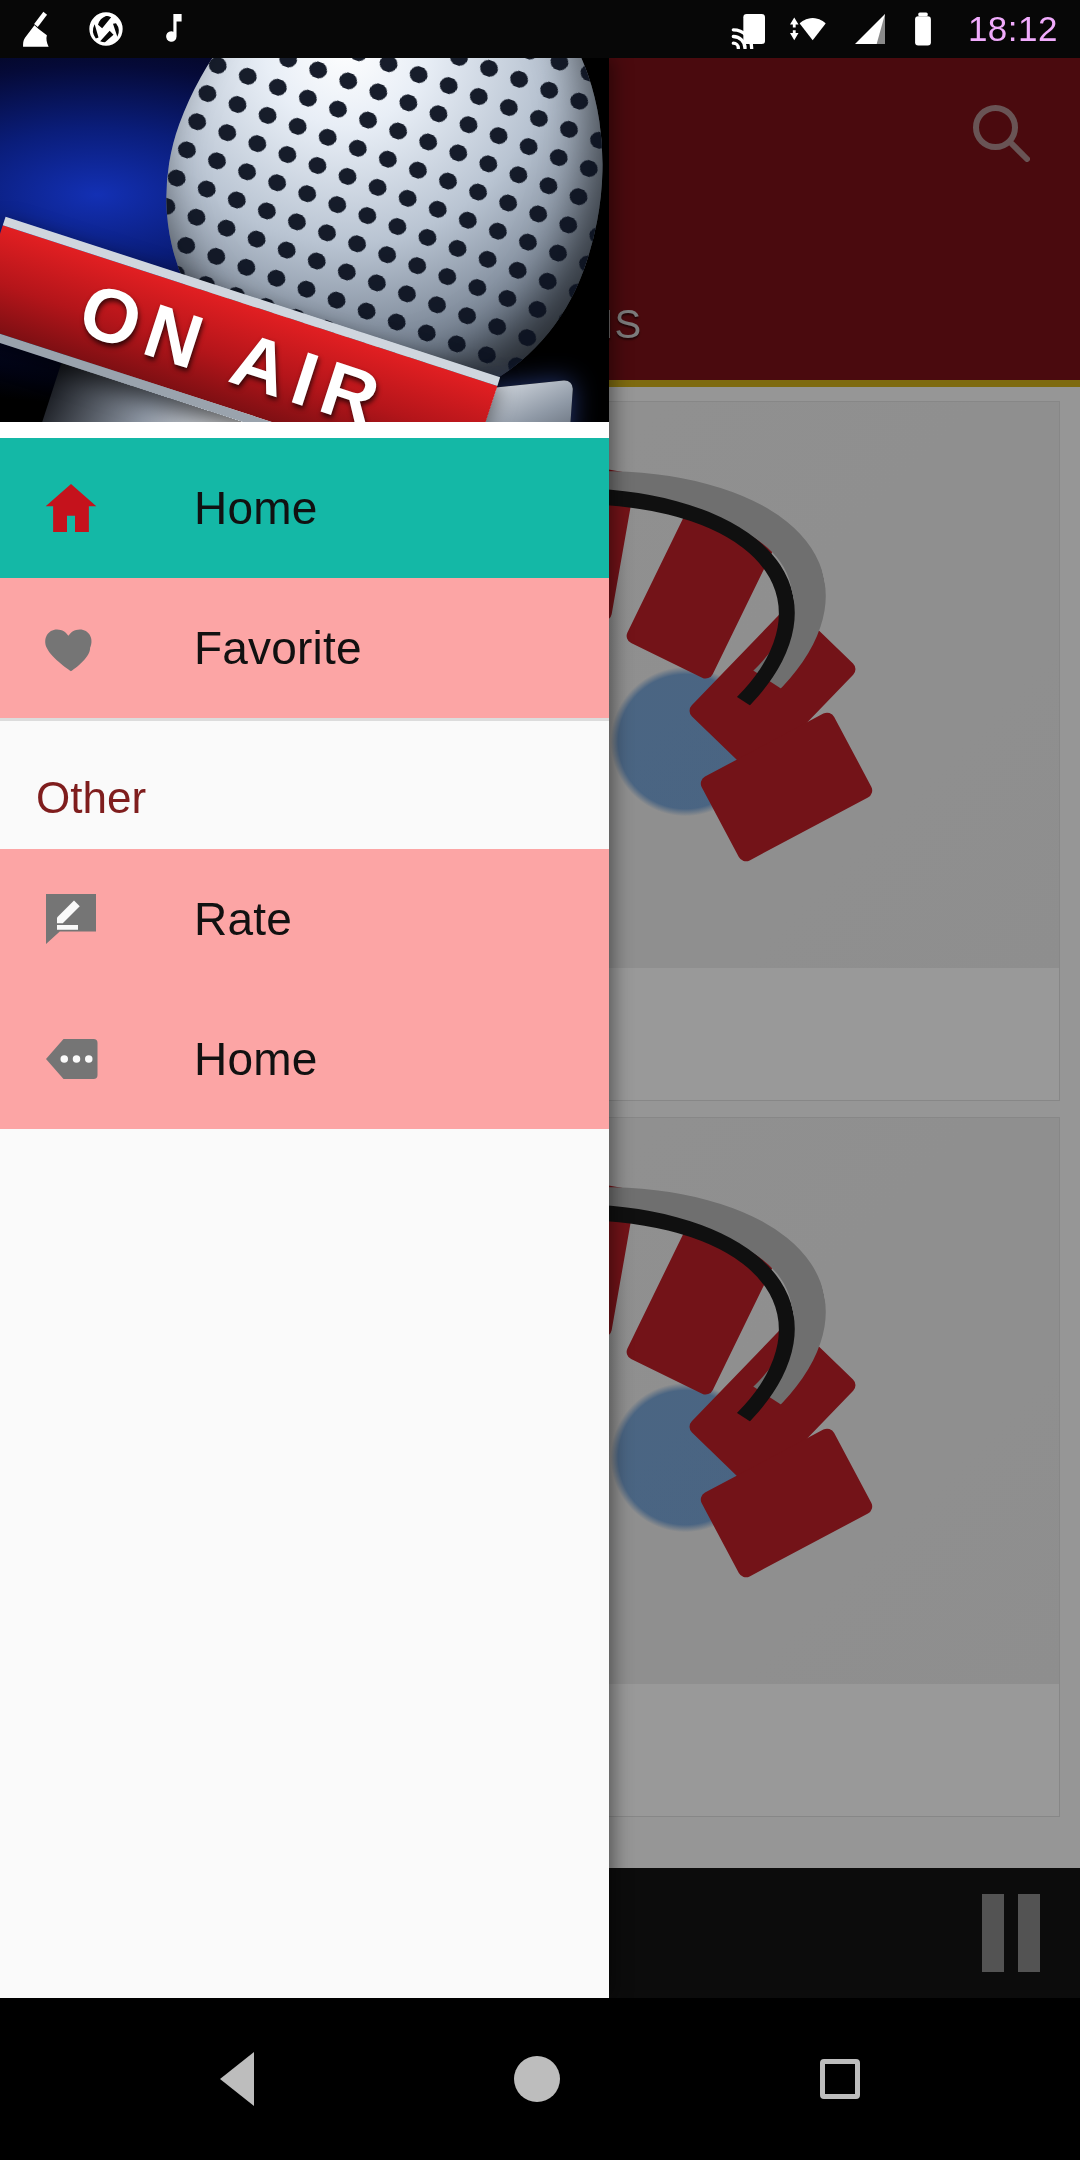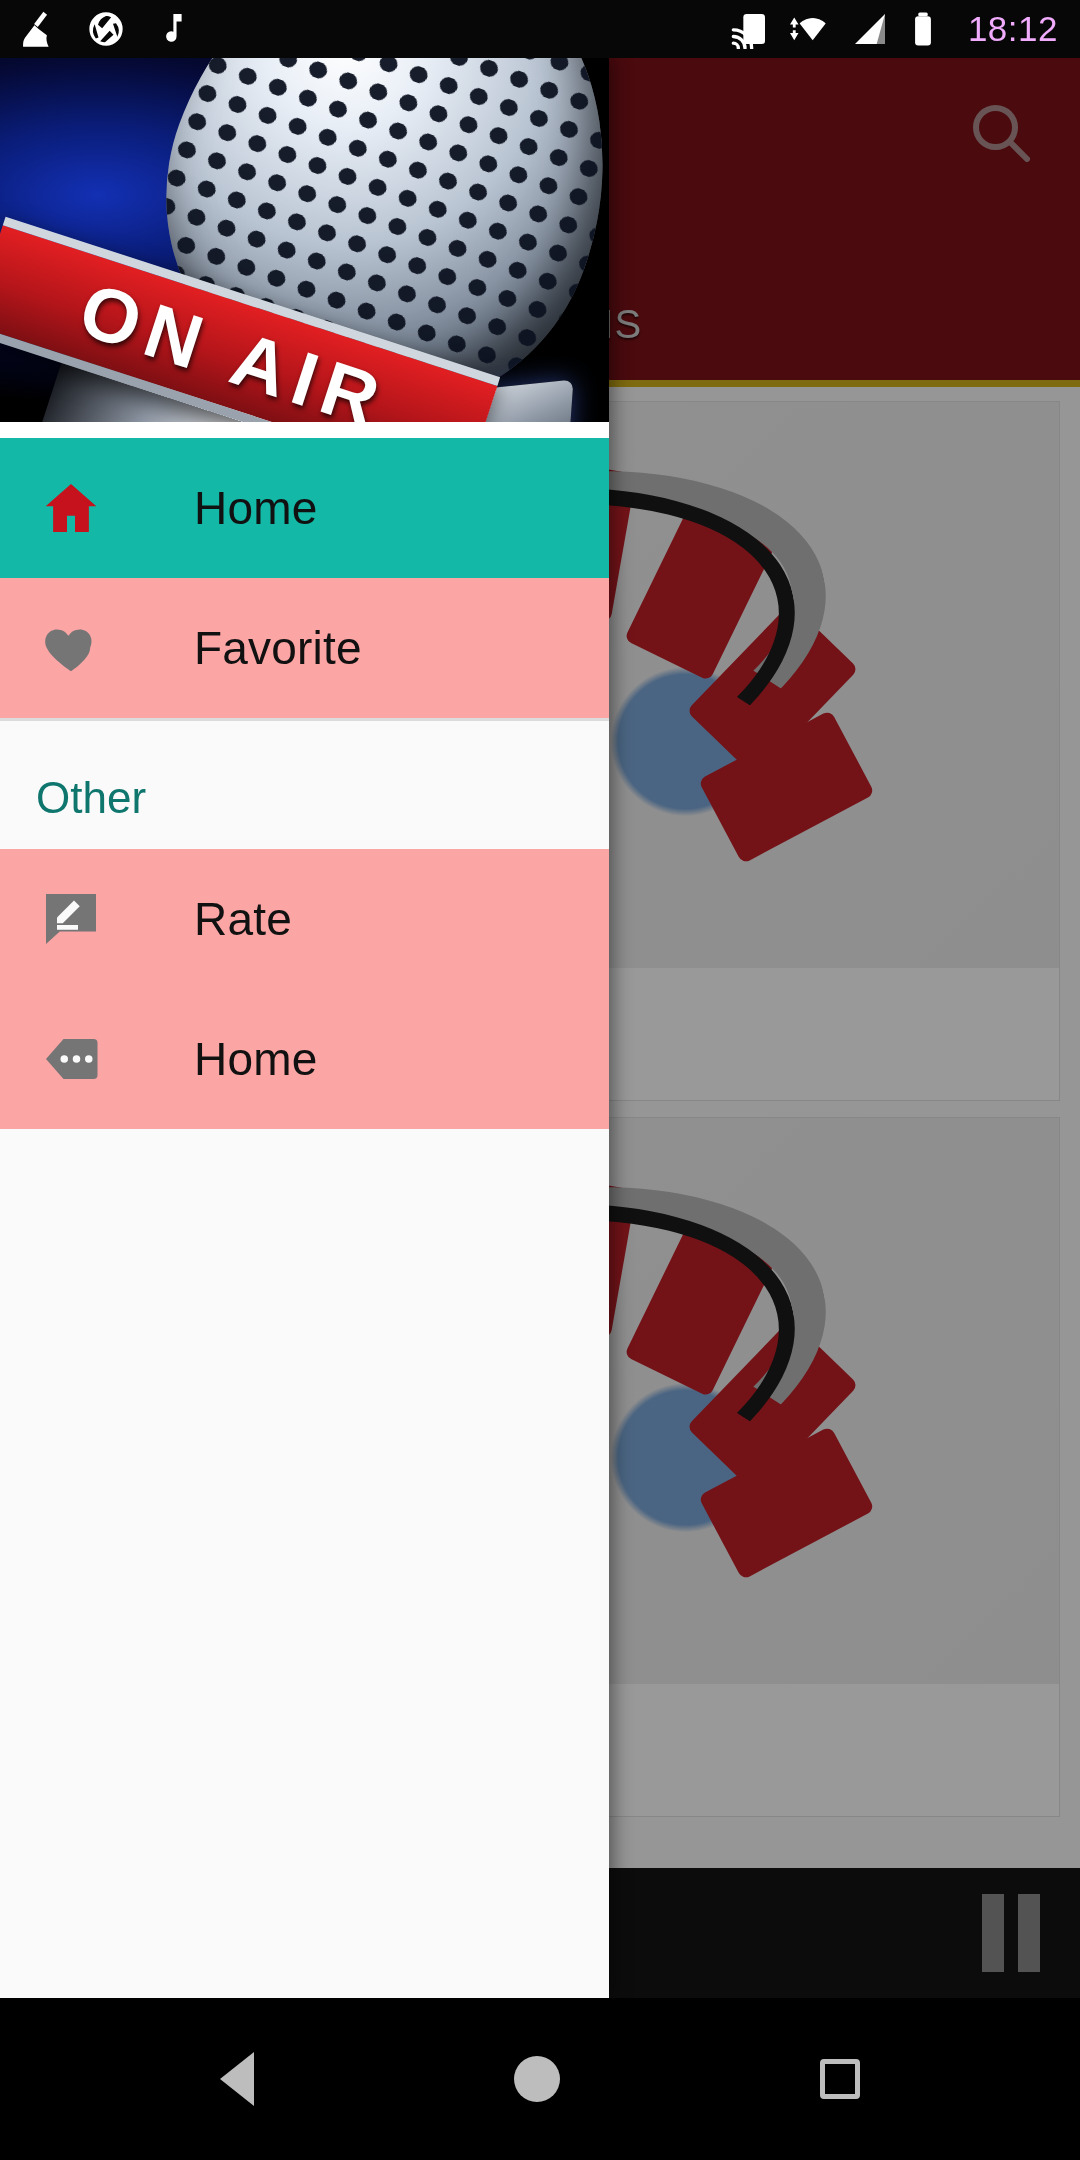--- a/index.html
+++ b/index.html
@@ -155,21 +155,21 @@
 
   .nav-item {
     display: flex; align-items: center; height: 140px; padding-left: 36px; cursor: pointer;
     background: #fca5a5;
   }
   .nav-item.selected { background: #14b8a6; }
   .nav-icon { width: 70px; display: flex; align-items: center; justify-content: center; flex: none; }
   .nav-label { margin-left: 88px; font-size: 46px; color: #111; letter-spacing: .2px; }
 
   .nav-divider { height: 3px; background: #dcdcdc; margin: 0; }
-  .section-header { padding: 52px 0 26px 36px; font-size: 44px; color: #0f766e; }
+  .section-header { padding: 52px 0 26px 36px; font-size: 44px; color: #7f1d1d; }
 
   
   .navbar {
     position: absolute; left: 0; bottom: 0; width: 1080px; height: 162px; background: #000;
     display: flex; align-items: center; justify-content: center; gap: 260px; z-index: 70;
   }
   .nav-back { width: 0; height: 0; border-top: 27px solid transparent; border-bottom: 27px solid transparent; border-right: 34px solid #bdbdbd; }
   .nav-home { width: 46px; height: 46px; border-radius: 50%; background: #bdbdbd; }
   .nav-recent { width: 40px; height: 40px; border: 5px solid #bdbdbd; border-radius: 4px; }
 </style>

